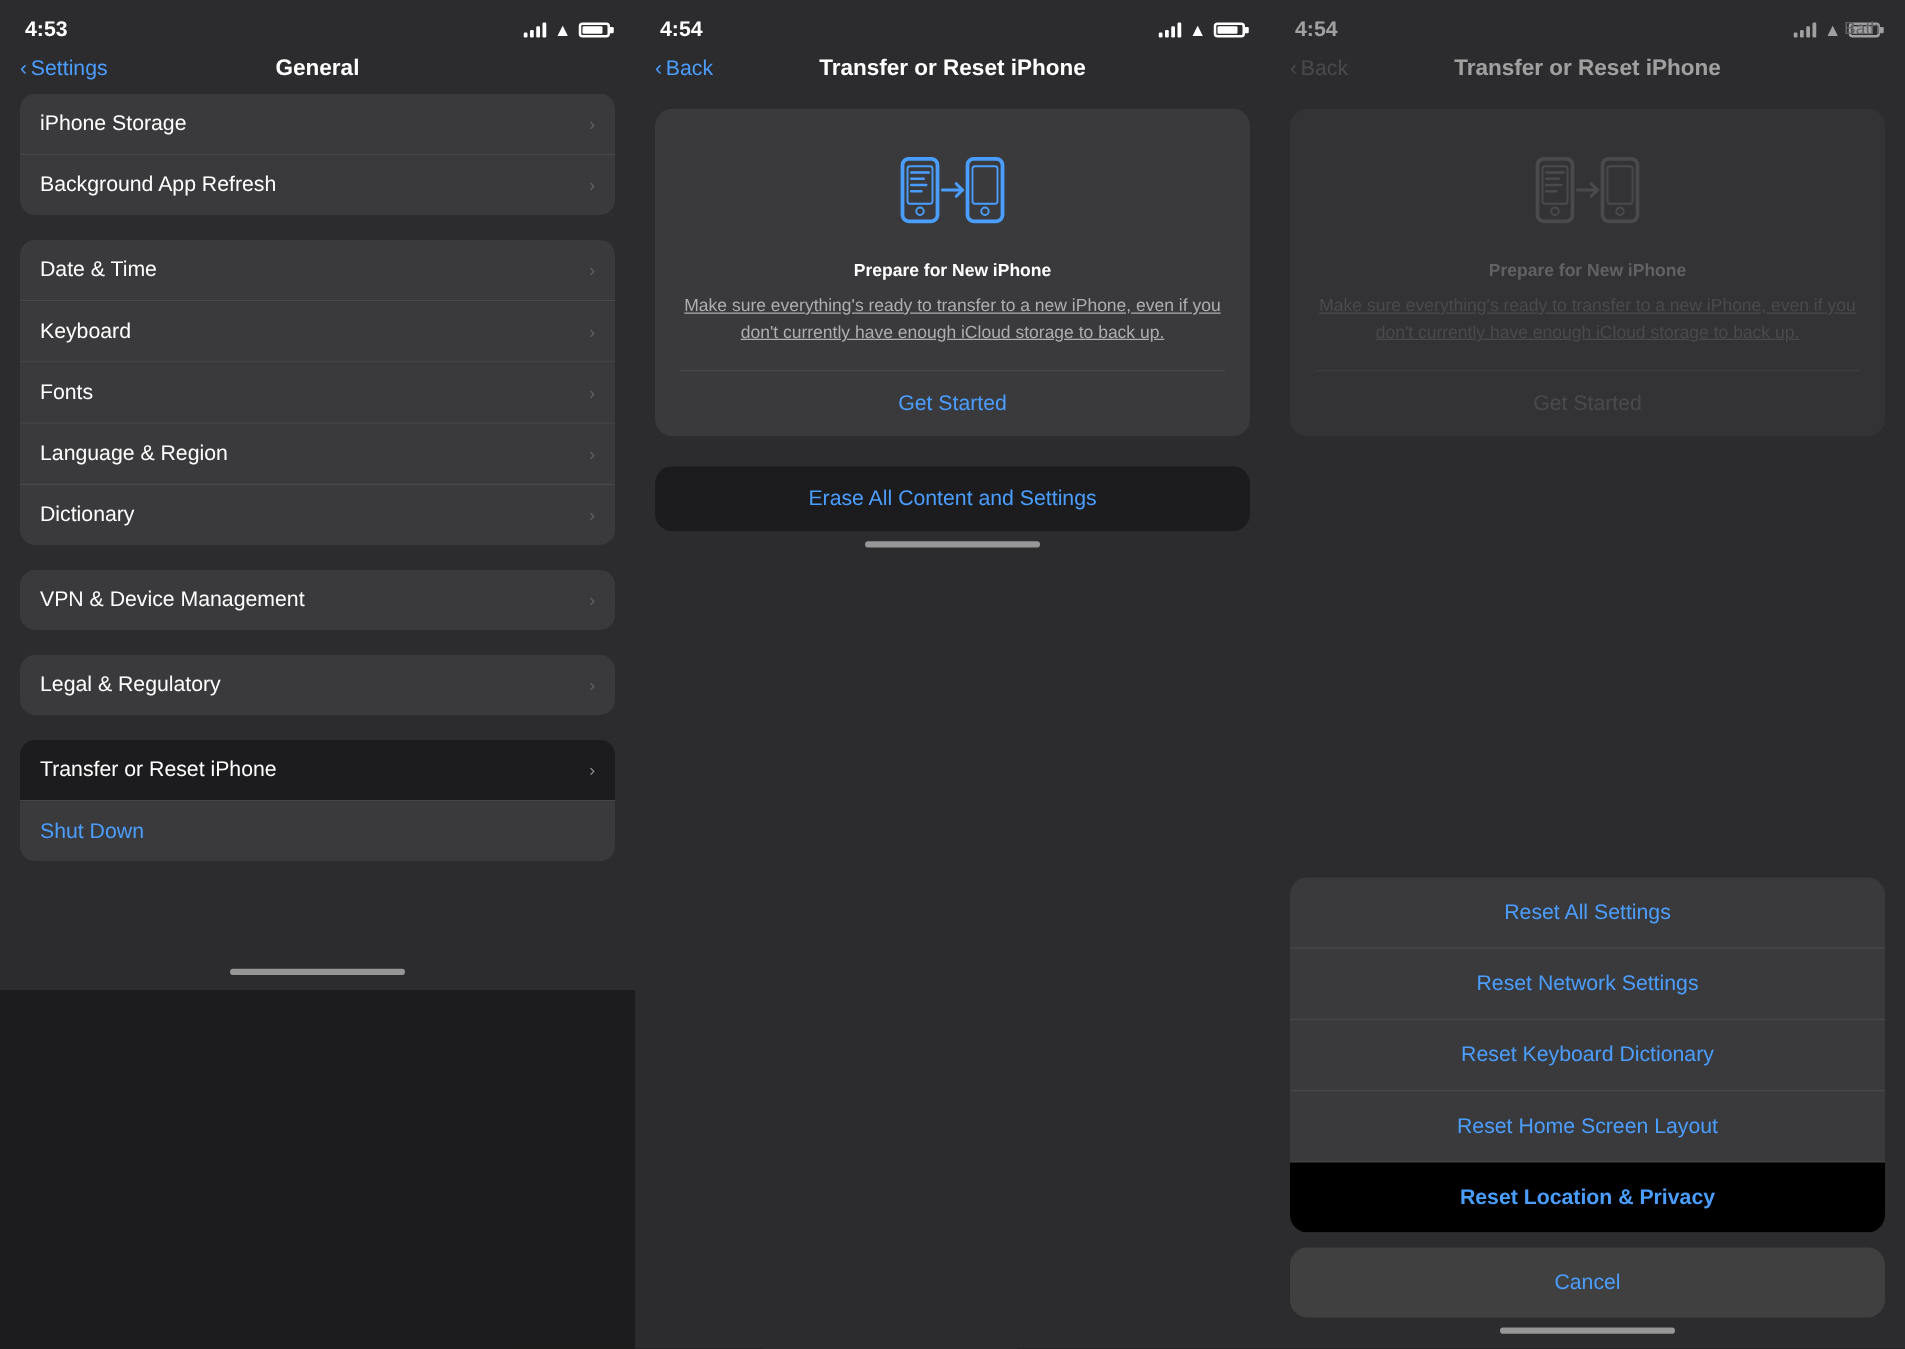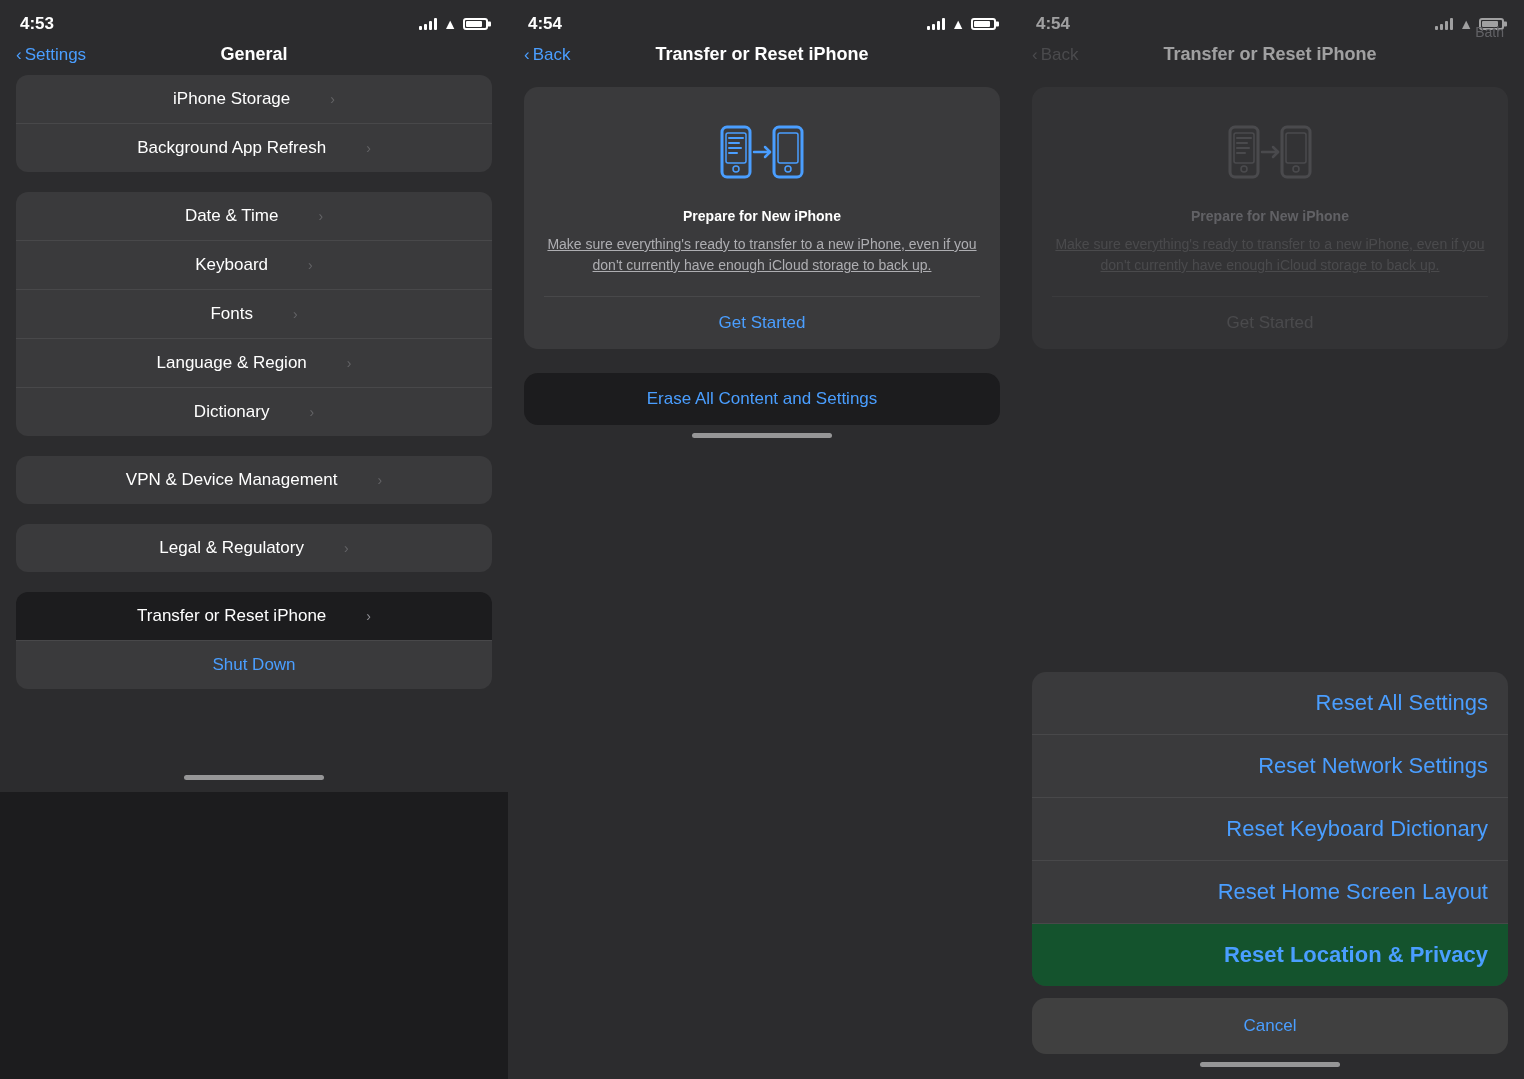--- a/index.html
+++ b/index.html
@@ -109,21 +109,21 @@
       overflow-y: auto;
       padding: 0 16px;
     }
     .settings-group {
       margin-bottom: 20px;
     }
     .settings-item {
       background: #3a3a3c;
       display: flex;
       align-items: center;
-      justify-content: center;
+      justify-content: space-between;
       padding: 14px 16px;
       border-bottom: 1px solid #48484a;
       cursor: pointer;
       gap: 40px;
     }
     .settings-item:first-child {
       border-radius: 12px 12px 0 0;
     }
     .settings-item:last-child {
       border-radius: 0 0 12px 12px;
@@ -258,49 +258,49 @@
       opacity: 0.55;
     }
     .reset-options-group {
       margin: 12px 16px 0;
       background: #3a3a3c;
       border-radius: 14px;
       overflow: hidden;
     }
     .reset-option-item {
       padding: 18px 20px;
-      text-align: right;
-      color: #4a9eff;
-      font-size: 22px;
+      text-align: center;
+      color: #4a9eff;
+      font-size: 17px;
       border-bottom: 1px solid #48484a;
       cursor: pointer;
     }
     .reset-option-item:last-child {
       border-bottom: none;
     }
     .reset-option-item.highlighted-blue {
-      background: #14532d;
+      background: #000000;
       color: #4a9eff;
       font-weight: 600;
     }
     .cancel-item {
       margin: 12px 16px 0;
       background: #404040;
       border-radius: 14px;
       padding: 18px 20px;
       text-align: center;
       color: #4a9eff;
       font-size: 17px;
       cursor: pointer;
     }
 
     
     .bath-label {
       position: absolute;
-      top: 24px;
+      top: 14px;
       right: 20px;
       color: #8e8e93;
       font-size: 14px;
     }
   </style>
 </head>
 <body>
 
 <div class="phone-panel">
 

